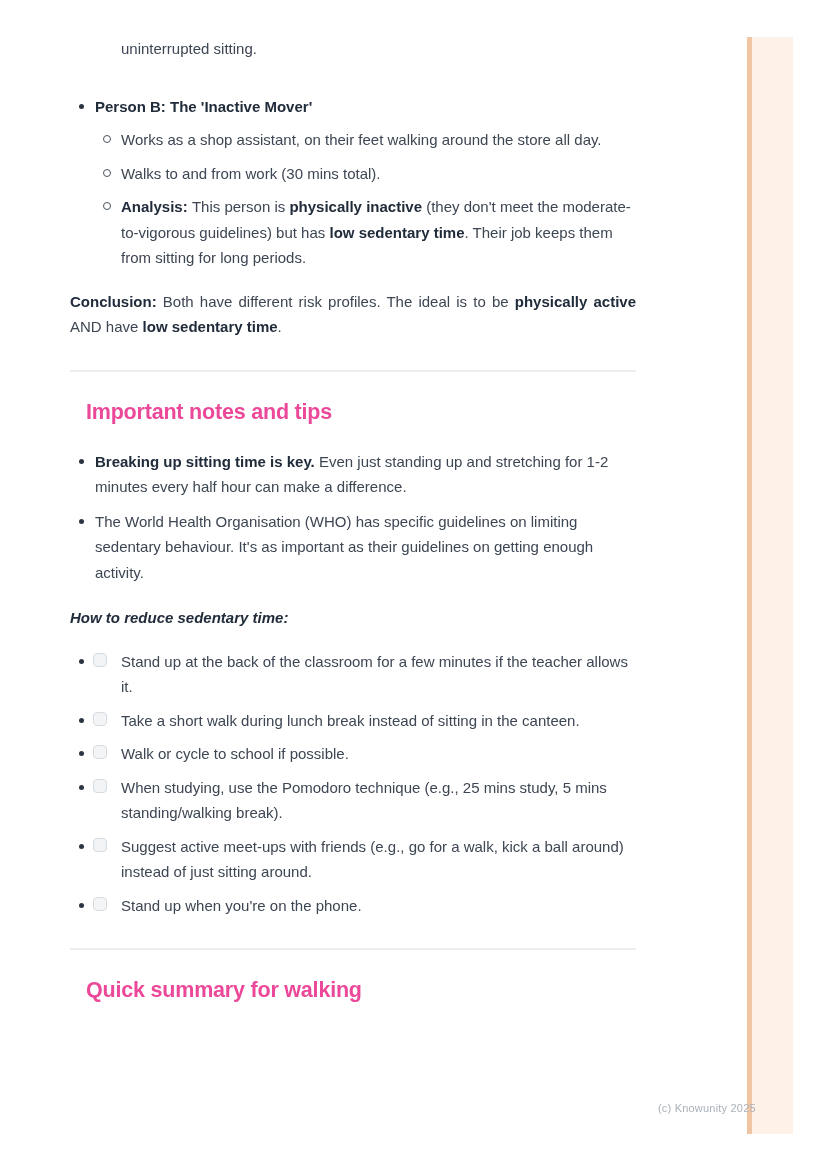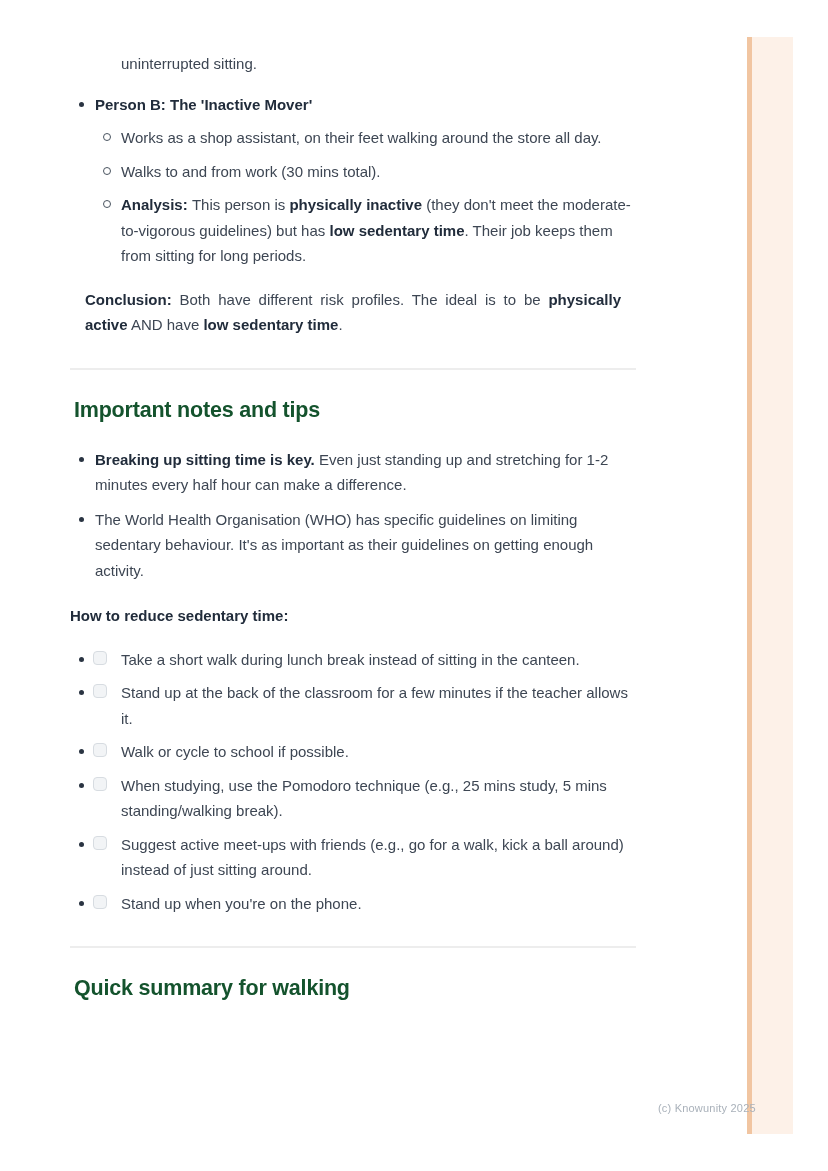--- a/index.html
+++ b/index.html
@@ -11,44 +11,44 @@
   }
   .stripe{
     position:absolute;left:747px;top:37px;width:46px;height:1097px;
     background:#fdf1e8;z-index:1;display:flex;
   }
   .stripe-line{width:5px;height:100%;background:#f1c5a1;}
   .doc{
     position:absolute;left:70px;top:36px;width:566px;
     font-size:15px;line-height:25.5px;z-index:2;
   }
-  p{margin:15px;}
+  p{margin:0;}
   .cont-line{margin-left:51px;}
   ul{list-style:none;margin:0;padding:0;}
   .l1 > li{position:relative;padding-left:25px;}
-  .li-personb{margin-top:15px;}
+  .li-personb{margin-top:32px;}
   .l2{margin-top:8px;}
   .l2 > li{position:relative;padding-left:51px;margin-bottom:8px;}
   .m-dot{
     position:absolute;left:9px;top:10px;width:5px;height:5px;
     border-radius:50%;background:#2a3442;
   }
   .m-circle{
     position:absolute;left:33px;top:8px;width:6px;height:6px;
     border-radius:50%;border:1.5px solid #4a5460;background:transparent;
   }
   .b{font-weight:700;color:#212c3b;}
   .conclusion{margin-top:18px;text-align:justify;}
   hr{border:none;border-top:2px solid #ededed;margin:30px 0 0 0;}
   h2{
-    font-size:21.5px;line-height:24px;font-weight:700;color:#14532d;
-    margin:28px 0 25px 4px;letter-spacing:-0.2px;
+    font-size:21.5px;line-height:24px;font-weight:700;color:#ec4899;
+    margin:28px 0 25px 16px;letter-spacing:-0.2px;
   }
   .notes-list > li{position:relative;padding-left:25px;margin-bottom:9px;}
-  h3{font-size:15px;line-height:25.5px;font-weight:700;color:#212c3b;margin:20px 0 18px 0;}
+  h3{font-size:15px;line-height:25.5px;font-weight:700;color:#212c3b;margin:20px 0 18px 0;font-style:italic;}
   .check{margin-top:18px;}
   .check > li{position:relative;padding-left:51px;margin-bottom:8px;}
   .checkbox{
     position:absolute;left:23px;top:4px;width:14px;height:14px;
     border:1px solid #d7dce1;border-radius:4px;background:#f2f4f6;
     box-sizing:border-box;cursor:pointer;
   }
   .summary-h2{margin-top:28px;margin-bottom:0;}
   .footer{
     position:absolute;left:658px;top:1101px;z-index:3;
@@ -104,26 +104,26 @@
       <span><span>The World Health Organisation (WHO) has specific guidelines on limiting sedentary behaviour. It's as important as their guidelines on getting enough activity.</span></span>
     </li>
   </ul>
 
   <h3>How to reduce sedentary time:</h3>
 
   <ul class="check">
     <li>
       <span class="m-dot"></span>
       <span class="checkbox" role="checkbox" aria-checked="false"></span>
-      <span>Take a short walk during lunch break instead of sitting in the canteen.</span>
+      <span>Stand up at the back of the classroom for a few minutes if the teacher allows it.</span>
     </li>
     <li>
       <span class="m-dot"></span>
       <span class="checkbox" role="checkbox" aria-checked="false"></span>
-      <span>Stand up at the back of the classroom for a few minutes if the teacher allows it.</span>
+      <span>Take a short walk during lunch break instead of sitting in the canteen.</span>
     </li>
     <li>
       <span class="m-dot"></span>
       <span class="checkbox" role="checkbox" aria-checked="false"></span>
       <span>Walk or cycle to school if possible.</span>
     </li>
     <li>
       <span class="m-dot"></span>
       <span class="checkbox" role="checkbox" aria-checked="false"></span>
       <span>When studying, use the Pomodoro technique (e.g., 25 mins study, 5 mins standing/walking break).</span>

